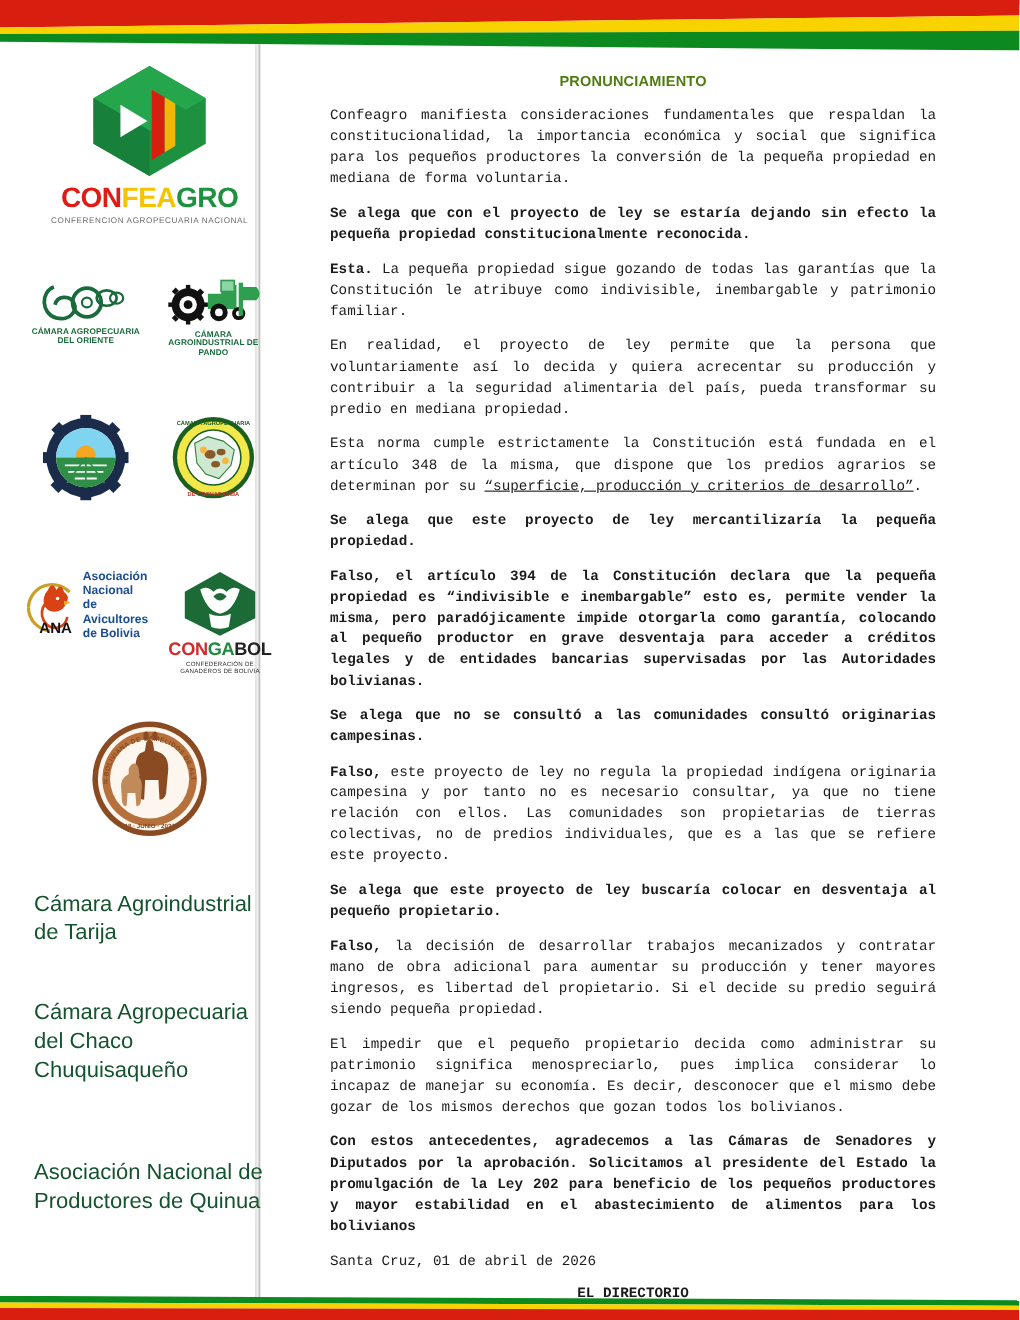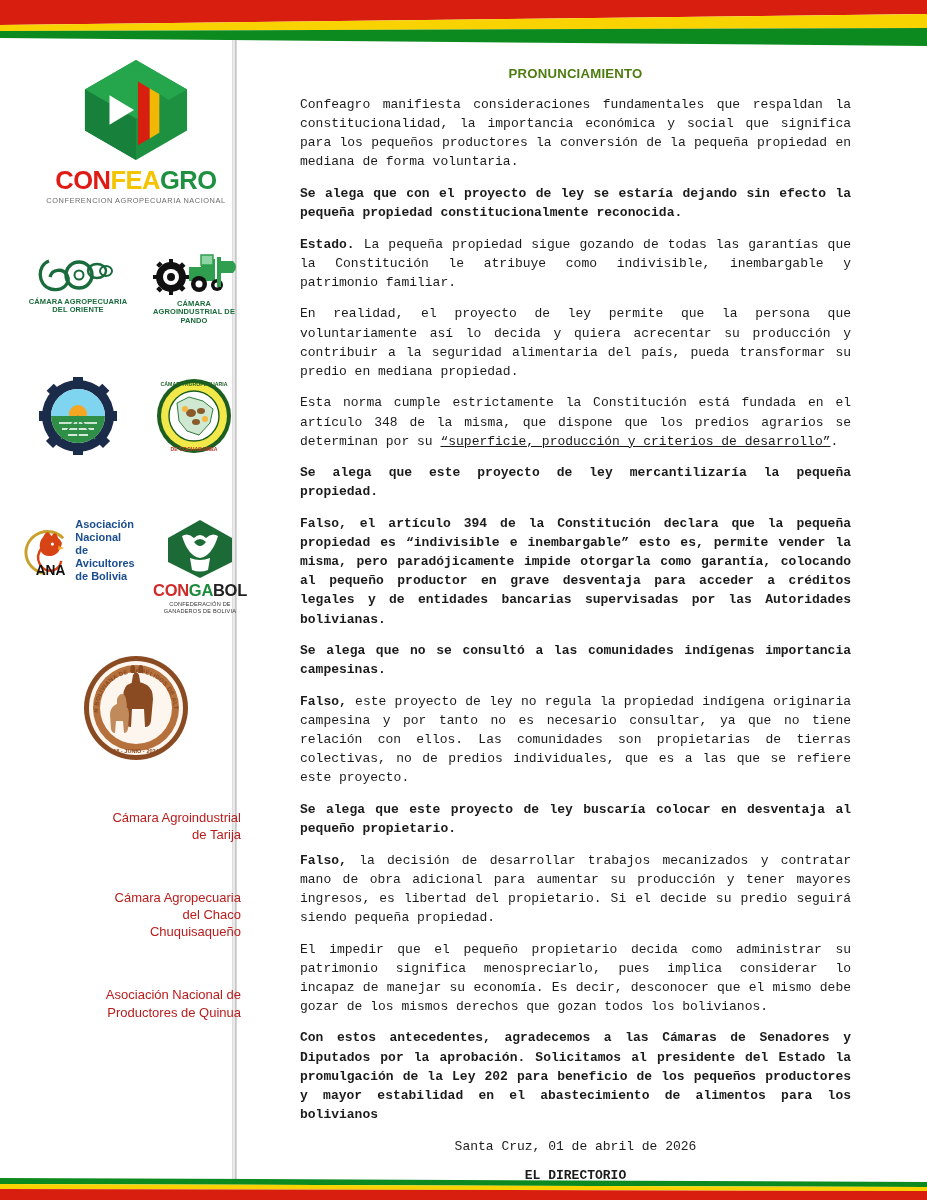--- a/index.html
+++ b/index.html
@@ -58,47 +58,47 @@
   
   .congabol-wrap { display:flex; flex-direction:column; align-items:center;justify-content:center; }
   .congabol-word { font-size: 16.5px; font-weight: bold; letter-spacing: -0.3px; margin-top: 1px; }
   .cg-red { color: #d12a2a; }
   .cg-grn { color: #1e8a3c; }
   .cg-blk { color: #222; }
   .congabol-sub { font-size: 5.6px; color: #333; text-align:center; line-height:1.25; margin-top:1px; letter-spacing:.2px;}
 
   
   .member-text {
-    width: 210px; text-align: right;
-    font-size: 13px; color: #b91c1c; line-height: 1.32;
+    width: 210px; text-align: left;
+    font-size: 20px; color: #14532d; line-height: 1.32;
   }
   .mt-gap-a { margin-top: 46px; }
   .mt-gap-b { margin-top: 46px; }
-  .mt-gap-c { margin-top: 46px; }
+  .mt-gap-c { margin-top: 66px; }
 
   
   .doc {
     position: absolute; left: 300px; top: 66px;
     width: 551px;
   }
   .doc-title {
     text-align: center; font-weight: bold; font-size: 13.2px;
     color: #4d7c0f; letter-spacing: .2px; margin-bottom: 14px;
   }
   .p {
     font-size: 13px; line-height: 1.47; color: #1b1b1b;
     text-align: justify; text-justify: inter-word;
     margin-bottom: 12.5px;
     font-family: Liberation Mono, monospace;
   }
   .p.bold { font-weight: bold; }
   .p b { font-weight: bold; }
   .p u { text-decoration: underline; }
   .p.sign { font-weight: bold; text-align:center; margin-top: 4px; }
-  .p.place { text-align:center; margin-top: 10px; margin-bottom: 10px; }
+  .p.place { margin-top: 10px; margin-bottom: 10px; }
 </style>
 </head>
 <body>
 
 <div class="page">
 
   <div class="top-banner">
     <svg width="927" height="46" viewBox="0 0 927 46">
       <polygon points="0,0 927,0 927,14 0,25" fill="#d81f0f"></polygon>
       <polygon points="0,25 927,14 927,28 0,31" fill="#f9d300"></polygon>
@@ -286,31 +286,31 @@
     <div class="member-text mt-gap-c">Asociación Nacional de<br>Productores de Quinua</div>
   </div>
 
   <div class="doc">
     <div class="doc-title">PRONUNCIAMIENTO</div>
 
     <p class="p">Confeagro manifiesta consideraciones fundamentales que respaldan la constitucionalidad, la importancia económica y social que significa para los pequeños productores la conversión de la pequeña propiedad en mediana de forma voluntaria.</p>
 
     <p class="p bold">Se alega que con el proyecto de ley se estaría dejando sin efecto la pequeña propiedad constitucionalmente reconocida.</p>
 
-    <p class="p"><b>Estado.</b><span> La pequeña propiedad sigue gozando de todas las garantías que la Constitución le atribuye como indivisible, inembargable y patrimonio familiar.</span></p>
+    <p class="p"><b>Esta.</b><span> La pequeña propiedad sigue gozando de todas las garantías que la Constitución le atribuye como indivisible, inembargable y patrimonio familiar.</span></p>
 
     <p class="p">En realidad, el proyecto de ley permite que la persona que voluntariamente así lo decida y quiera acrecentar su producción y contribuir a la seguridad alimentaria del país, pueda transformar su predio en mediana propiedad.</p>
 
     <p class="p"><span>Esta norma cumple estrictamente la Constitución está fundada en el artículo 348 de la misma, que dispone que los predios agrarios se determinan por su </span><u>“superficie, producción y criterios de desarrollo”</u><span>.</span></p>
 
     <p class="p bold">Se alega que este proyecto de ley mercantilizaría la pequeña propiedad.</p>
 
     <p class="p bold">Falso, el artículo 394 de la Constitución declara que la pequeña propiedad es “indivisible e inembargable” esto es, permite vender la misma, pero paradójicamente impide otorgarla como garantía, colocando al pequeño productor en grave desventaja para acceder a créditos legales y de entidades bancarias supervisadas por las Autoridades bolivianas.</p>
 
-    <p class="p bold">Se alega que no se consultó a las comunidades indígenas importancia campesinas.</p>
+    <p class="p bold">Se alega que no se consultó a las comunidades consultó originarias campesinas.</p>
 
     <p class="p"><b>Falso,</b><span> este proyecto de ley no regula la propiedad indígena originaria campesina y por tanto no es necesario consultar, ya que no tiene relación con ellos.  Las comunidades son propietarias de tierras colectivas, no de predios individuales, que es a las que se refiere este proyecto.</span></p>
 
     <p class="p bold">Se alega que este proyecto de ley buscaría colocar en desventaja al pequeño propietario.</p>
 
     <p class="p"><b>Falso,</b><span> la decisión de desarrollar trabajos mecanizados y contratar mano de obra adicional para aumentar su producción y tener mayores ingresos, es libertad del propietario. Si el decide su predio seguirá siendo pequeña propiedad.</span></p>
 
     <p class="p">El impedir que el pequeño propietario decida como administrar su patrimonio significa menospreciarlo, pues implica considerar lo incapaz de manejar su economía. Es decir, desconocer que el mismo debe gozar de los mismos derechos que gozan todos los bolivianos.</p>
 
     <p class="p bold">Con estos antecedentes, agradecemos a las Cámaras de Senadores y Diputados por la aprobación. Solicitamos al presidente del Estado la promulgación de la Ley 202 para beneficio de los pequeños productores y mayor estabilidad en el abastecimiento de alimentos para los bolivianos</p>

